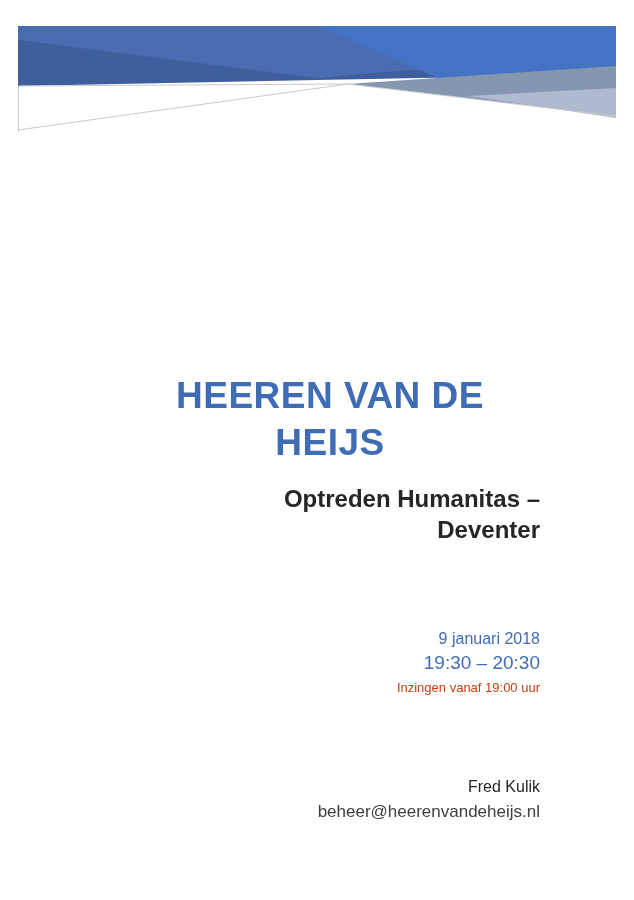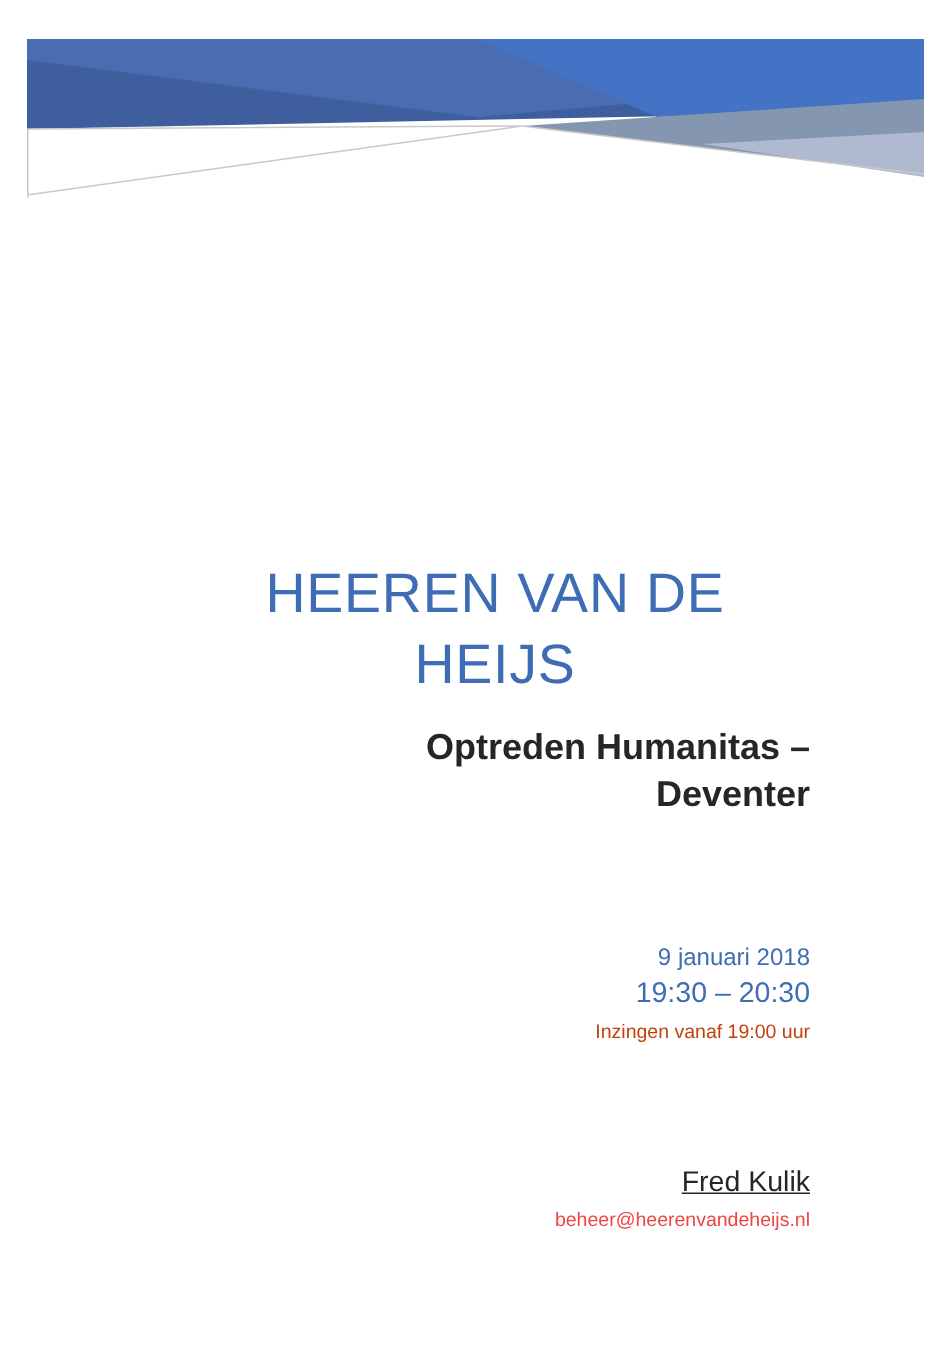--- a/index.html
+++ b/index.html
@@ -43,21 +43,21 @@
     left: 60px;
     top: 372px;
     width: 480px;
     text-align: right;
   }
   .doc-title {
     font-size: 37px;
     line-height: 1.28;
     color: #3E6DB5;
     letter-spacing: 0.5px;
-    font-weight: 400;
+    font-weight: 700;
     margin: 0;
     text-align: center;
     padding-left: 60px;
   }
   .doc-subtitle {
     margin: 16px 0 0 0;
     font-size: 24px;
     line-height: 1.32;
     color: #262626;
     font-weight: 700;
@@ -94,30 +94,29 @@
   
   .author-block {
     position: absolute;
     left: 60px;
     top: 776px;
     width: 480px;
     text-align: right;
     color: #262626;
   }
   .author-name {
-    font-size: 19px;
+    font-size: 16px;
     line-height: 1.35;
     margin: 0;
-    text-decoration: underline;
   }
   .author-email {
-    font-size: 13px;
+    font-size: 17px;
     line-height: 1.4;
     margin: 2px 0 0 0;
-    color: #ef4444;
+    color: #404040;
   }
 </style>
 </head>
 <body>
 
 <div class="page">
 
   <div class="banner">
     <svg width="598" height="106" viewBox="0 0 598 106" xmlns="http://www.w3.org/2000/svg">
 

